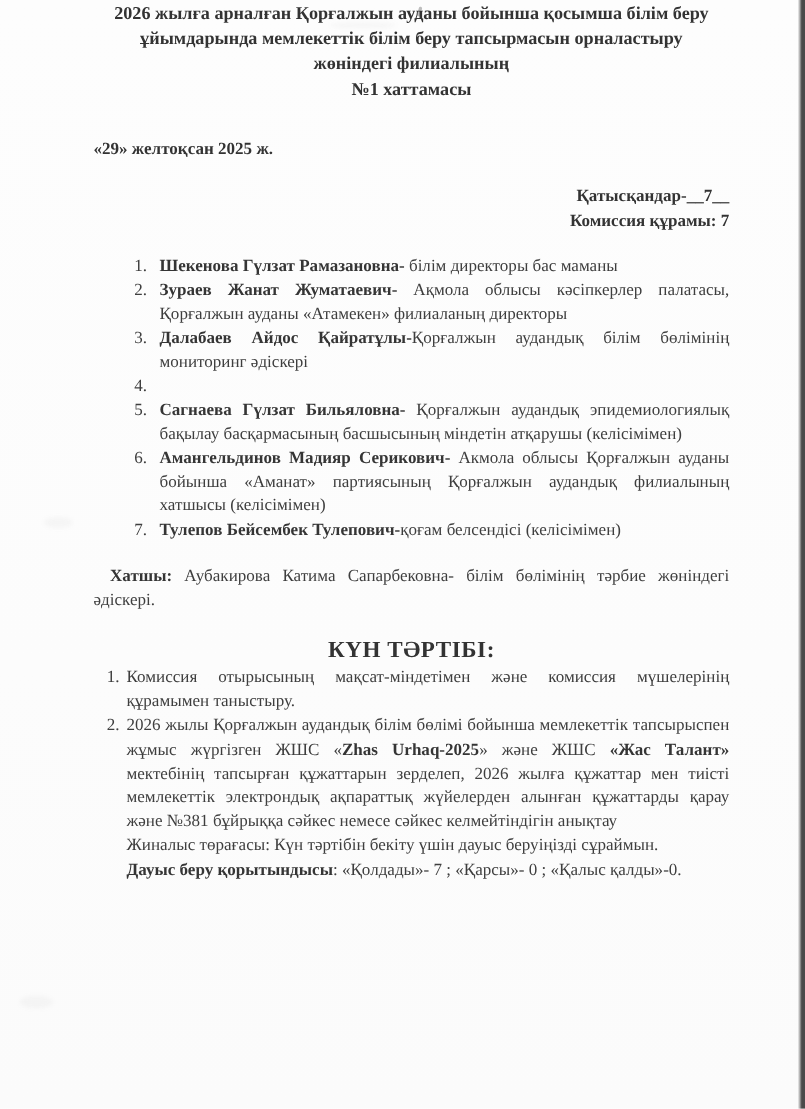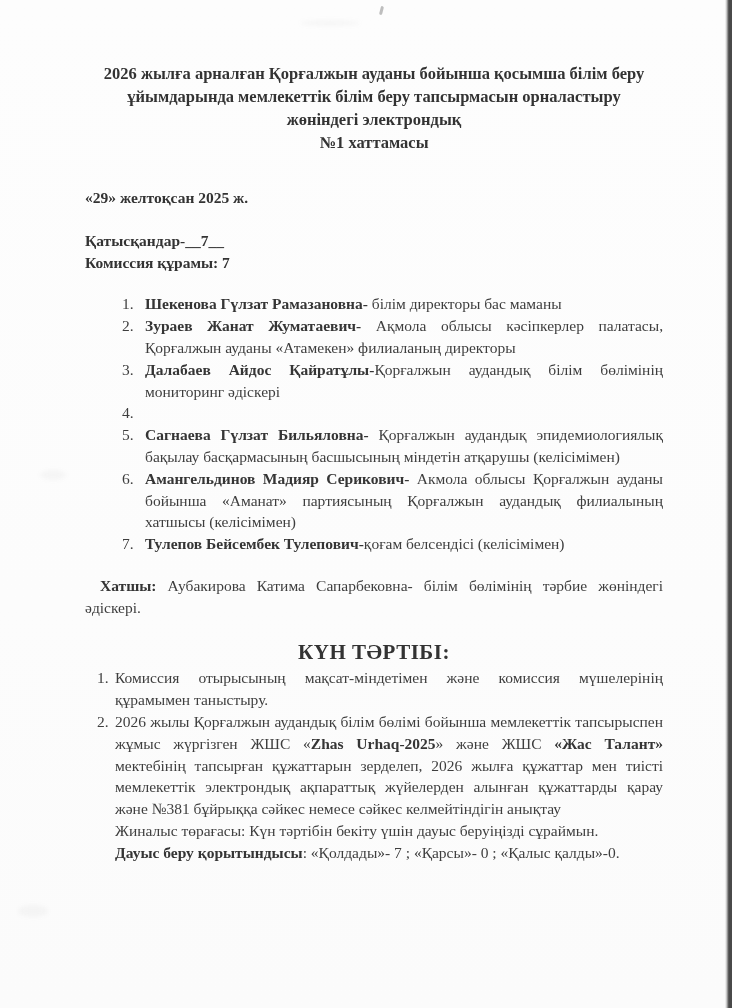--- a/index.html
+++ b/index.html
@@ -23,28 +23,28 @@
   
   .scan-smudge { position: absolute; background: rgba(120,120,120,.05); border-radius: 50%; filter: blur(2px); }
   .smudge-1 { left: 40px; top: 470px; width: 26px; height: 10px; }
   .smudge-2 { left: 18px; top: 905px; width: 30px; height: 12px; }
   .smudge-3 { left: 300px; top: 20px; width: 60px; height: 6px; }
   .scan-tick {
     position: absolute; left: 380px; top: 6px; width: 3px; height: 9px;
     background: #8a8a8a; border-radius: 2px; transform: rotate(14deg); opacity: .55;
   }
   .content {
-    position: absolute; left: 85px; top: 0; width: 578px; padding-top: 62px;
+    position: absolute; left: 85px; top: 0; width: 578px; 
     font-size: 15.5px; line-height: 21.8px;
   }
   b, .b { font-weight: bold; color: #353535; }
   .title { text-align: center; font-weight: bold; font-size: 16.5px; line-height: 23px; color: #333; }
   .date-line { margin-top: 33px; font-weight: bold; color: #333; }
   .stats { margin-top: 21px; }
-  .stats div { font-weight: bold; color: #333; }
+  .stats div { font-weight: bold; color: #333; text-align: right; }
   .list { list-style: none; }
   .members { margin-top: 20px; }
   .li { display: flex; }
   .members .li { padding-left: 37px; }
   .num { flex: 0 0 23px; }
   .li-text { flex: 1 1 auto; text-align: justify; }
   .secretary { margin-top: 20px; text-indent: 15px; text-align: justify; }
   .agenda-heading { margin-top: 23px; text-align: center; font-weight: bold; font-size: 21px; letter-spacing: .5px; color: #333; }
   .agenda { margin-top: 4px; }
   .agenda .li { padding-left: 12px; }
@@ -58,21 +58,21 @@
   <div class="scan-smudge smudge-1"></div>
   <div class="scan-smudge smudge-2"></div>
   <div class="scan-smudge smudge-3"></div>
   <div class="scan-tick"></div>
 
   <div class="content">
 
     <div class="title">
       <div>2026 жылға арналған Қорғалжын ауданы бойынша қосымша білім беру</div>
       <div>ұйымдарында мемлекеттік білім беру тапсырмасын орналастыру</div>
-      <div>жөніндегі электрондық</div>
+      <div>жөніндегі филиалының</div>
       <div>№1 хаттамасы</div>
     </div>
 
     <div class="date-line">«29» желтоқсан 2025 ж.</div>
 
     <div class="stats">
       <div>Қатысқандар-__7__</div>
       <div>Комиссия құрамы: 7</div>
     </div>
 

